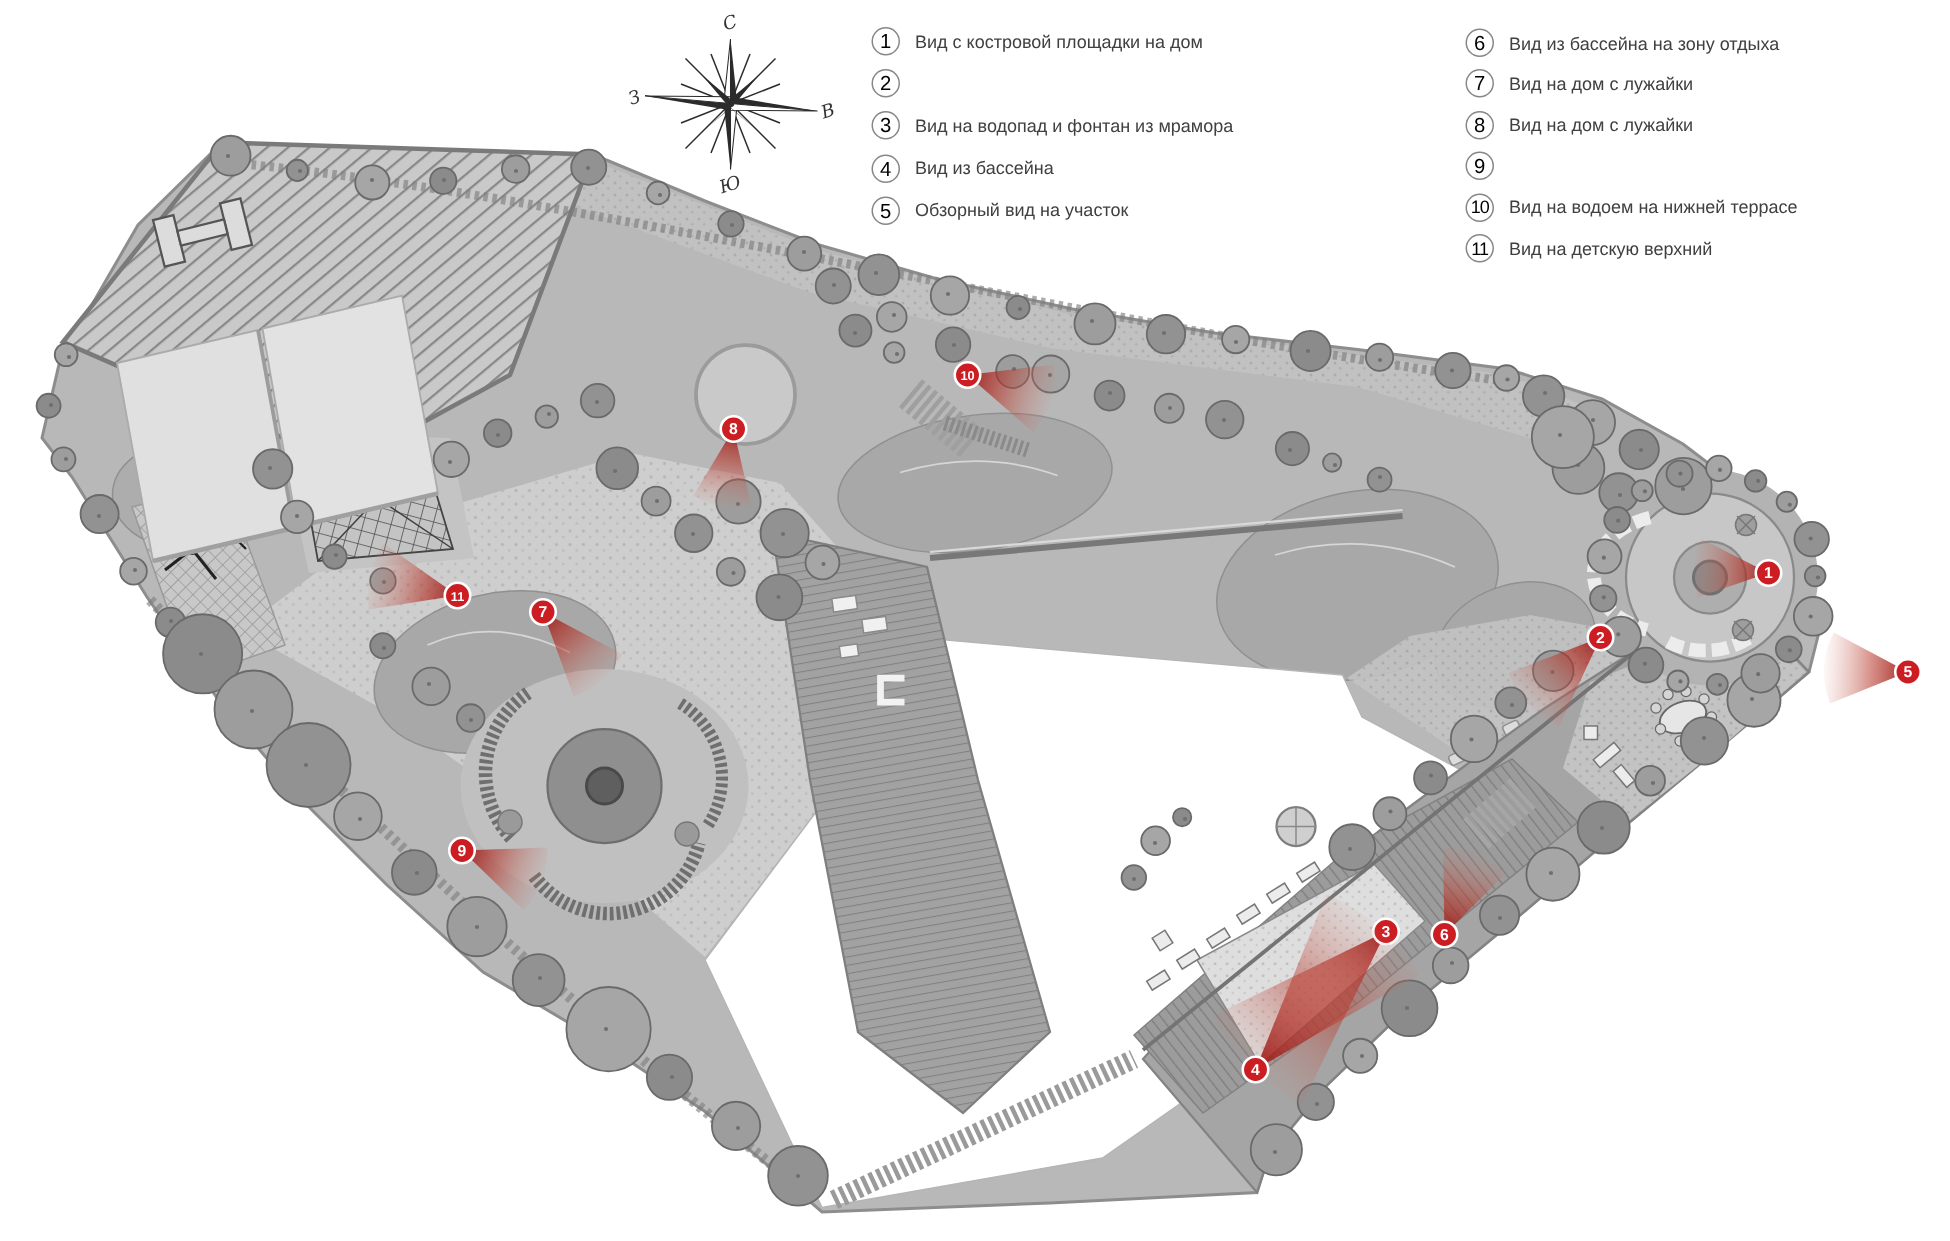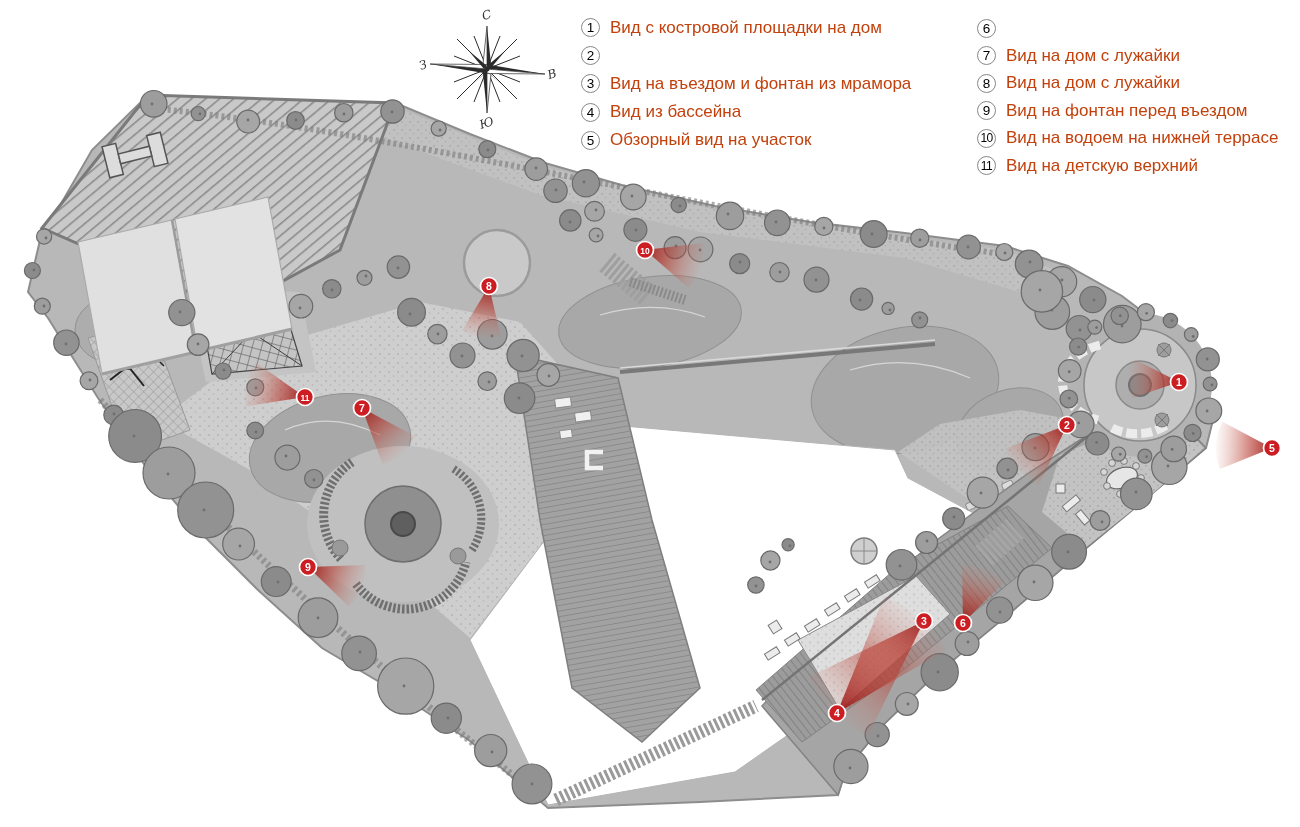--- a/index.html
+++ b/index.html
@@ -5,21 +5,21 @@
   html,body{margin:0;padding:0;background:#fff;}
   #stage{position:relative;width:1300px;height:827px;background:#fff;overflow:hidden;
          font-family:"Liberation Sans",sans-serif;}
   #plan-svg{position:absolute;left:0;top:0;}
   #legend{position:absolute;left:0;top:0;width:1300px;height:220px;pointer-events:none;}
   .li{position:absolute;display:flex;align-items:center;height:21px;}
   .ln{flex:0 0 auto;width:19px;height:19px;border:1.4px solid #878787;border-radius:50%;
       display:flex;align-items:center;justify-content:center;font-size:13.5px;color:#000;
       background:#fff;box-sizing:border-box;}
   .ln.two{font-size:12px;letter-spacing:-0.6px;}
-  .lt{margin-left:10px;font-size:17px;color:#c2410c;white-space:nowrap;}
+  .lt{margin-left:10px;font-size:12px;color:#404040;white-space:nowrap;}
 </style>
 </head>
 <body>
 
 <div id="stage">
 
 <svg id="plan-svg" width="1300" height="827" viewBox="0 0 1300 827" xmlns="http://www.w3.org/2000/svg">
   <defs>
     <pattern id="hatch" width="9" height="9" patternUnits="userSpaceOnUse" patternTransform="rotate(50)">
       <rect width="9" height="9" fill="#c9c9c9"></rect>
@@ -570,44 +570,44 @@
 <div id="legend">
       <div class="li" style="left: 581px; top: 17px;">
         <span class="ln">1</span>
         <span class="lt">Вид с костровой площадки на дом</span>
       </div>
       <div class="li" style="left: 581px; top: 45.2px;">
         <span class="ln">2</span>
       </div>
       <div class="li" style="left: 581px; top: 73.4px;">
         <span class="ln">3</span>
-        <span class="lt">Вид на въездом и фонтан из мрамора</span>
+        <span class="lt">Вид на водопад и фонтан из мрамора</span>
       </div>
       <div class="li" style="left: 581px; top: 101.6px;">
         <span class="ln">4</span>
         <span class="lt">Вид из бассейна</span>
       </div>
       <div class="li" style="left: 581px; top: 129.8px;">
         <span class="ln">5</span>
         <span class="lt">Обзорный вид на участок</span>
       </div>
       <div class="li" style="left: 977px; top: 18px;">
         <span class="ln">6</span>
+        <span class="lt">Вид из бассейна на зону отдыха</span>
       </div>
       <div class="li" style="left: 977px; top: 45.4px;">
         <span class="ln">7</span>
         <span class="lt">Вид на дом с лужайки</span>
       </div>
       <div class="li" style="left: 977px; top: 72.8px;">
         <span class="ln">8</span>
         <span class="lt">Вид на дом с лужайки</span>
       </div>
       <div class="li" style="left: 977px; top: 100.2px;">
         <span class="ln">9</span>
-        <span class="lt">Вид на фонтан перед въездом</span>
       </div>
       <div class="li" style="left: 977px; top: 127.6px;">
         <span class="ln two">10</span>
         <span class="lt">Вид на водоем на нижней террасе</span>
       </div>
       <div class="li" style="left: 977px; top: 155px;">
         <span class="ln two">11</span>
         <span class="lt">Вид на детскую верхний</span>
       </div>
     </div>

